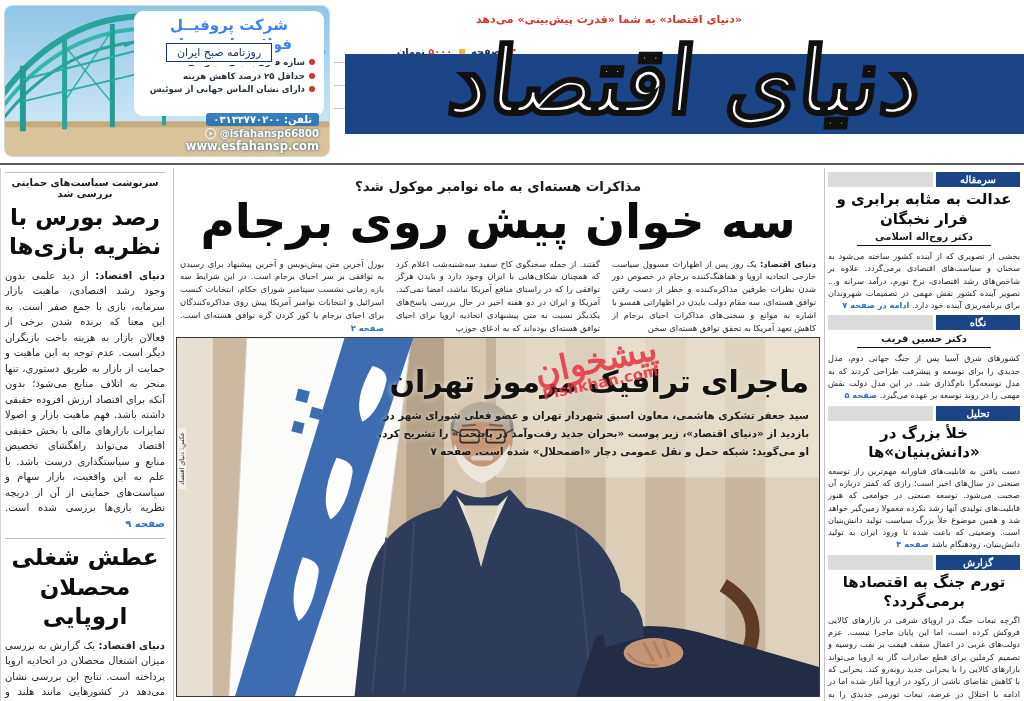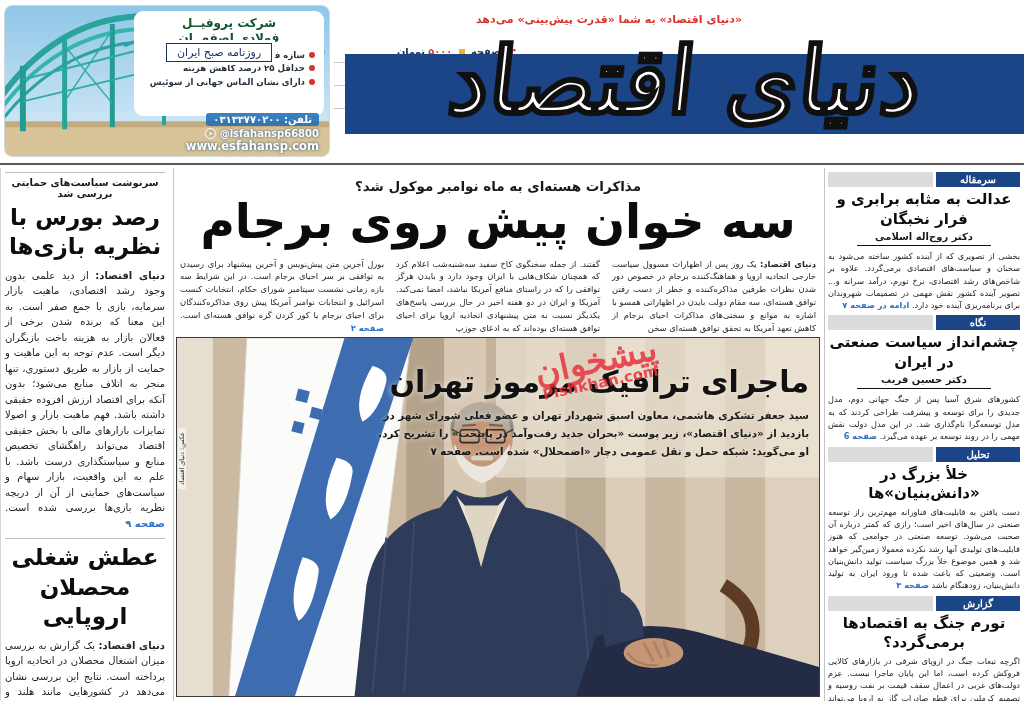--- a/index.html
+++ b/index.html
@@ -10,21 +10,21 @@
   
   #header-rule { position:absolute; left:0; top:163px; width:1024px; height:0;
                  border-top:2px solid #5a5a5a; }
 
   
   #ad { position:absolute; left:4px; top:5px; width:326px; height:152px;
         border-radius:8px; overflow:hidden; border:1px solid #cfd8de; direction:rtl; }
   #ad svg { position:absolute; inset:0; }
   #ad-panel { position:absolute; right:5px; top:5px; width:190px; height:105px;
               background:#fff; border-radius:9px; padding:5px 9px 4px; text-align:center; }
-  .ad-title { color:#14532d; font-weight:bold; font-size:12px; line-height:1.25; }
+  .ad-title { color:#3b82f6; font-weight:bold; font-size:15px; line-height:1.25; }
   .ad-bullet { display:flex; align-items:center; gap:4px; justify-content:flex-start;
                font-size:8.6px; font-weight:bold; color:#25313d; margin-top:3.5px; }
   .ad-dot { width:6px; height:6px; border-radius:50%; background:#d6342c; flex:0 0 auto; }
   #ad-contact { position:absolute; right:10px; bottom:3px; text-align:right; color:#fff; }
   #ad-phone { display:inline-block; background:rgba(32,110,180,.88); border-radius:3px;
               padding:1px 7px; font-size:10px; font-weight:bold; }
   #ad-telegram { font-size:10px; font-weight:bold; margin-top:1px;
                  text-shadow:0 0 3px rgba(0,60,110,.9); direction:ltr; }
   .tg-icon { display:inline-block; width:11px; height:11px; border:1px solid #fff; border-radius:50%;
              font-size:7px; line-height:10px; text-align:center; vertical-align:1px; }
@@ -313,25 +313,24 @@
         <span>بخشی از تصویری که از آینده کشور ساخته می‌شود به سخنان و سیاست‌های اقتصادی برمی‌گردد. علاوه بر شاخص‌های رشد اقتصادی، نرخ تورم، درآمد سرانه و... تصویر آینده کشور نقش مهمی در تصمیمات شهروندان برای برنامه‌ریزی آینده خود دارد.</span>
         <a class="plink">ادامه در صفحه ۷</a>
       </p>
     </section>
 
     <section class="sb-sec">
       <div class="sec-head">
         <div class="sec-label">نگاه</div>
         <div class="sec-gray"></div>
       </div>
-      <h3 class="sec-title">چشم‌انداز سیاست صنعتی در ایران</h3>
       <div class="sec-author">دکتر حسین قریب</div>
       <p class="sec-body">
         <span>کشورهای شرق آسیا پس از جنگ جهانی دوم، مدل جدیدی را برای توسعه و پیشرفت طراحی کردند که به مدل توسعه‌گرا نام‌گذاری شد. در این مدل دولت نقش مهمی را در روند توسعه بر عهده می‌گیرد.</span>
-        <a class="plink">صفحه 6</a>
+        <a class="plink">صفحه ۵</a>
       </p>
     </section>
 
     <section class="sb-sec">
       <div class="sec-head">
         <div class="sec-label">تحلیل</div>
         <div class="sec-gray"></div>
       </div>
       <h3 class="sec-title">خلأ بزرگ در «دانش‌بنیان»ها</h3>
       <p class="sec-body">

